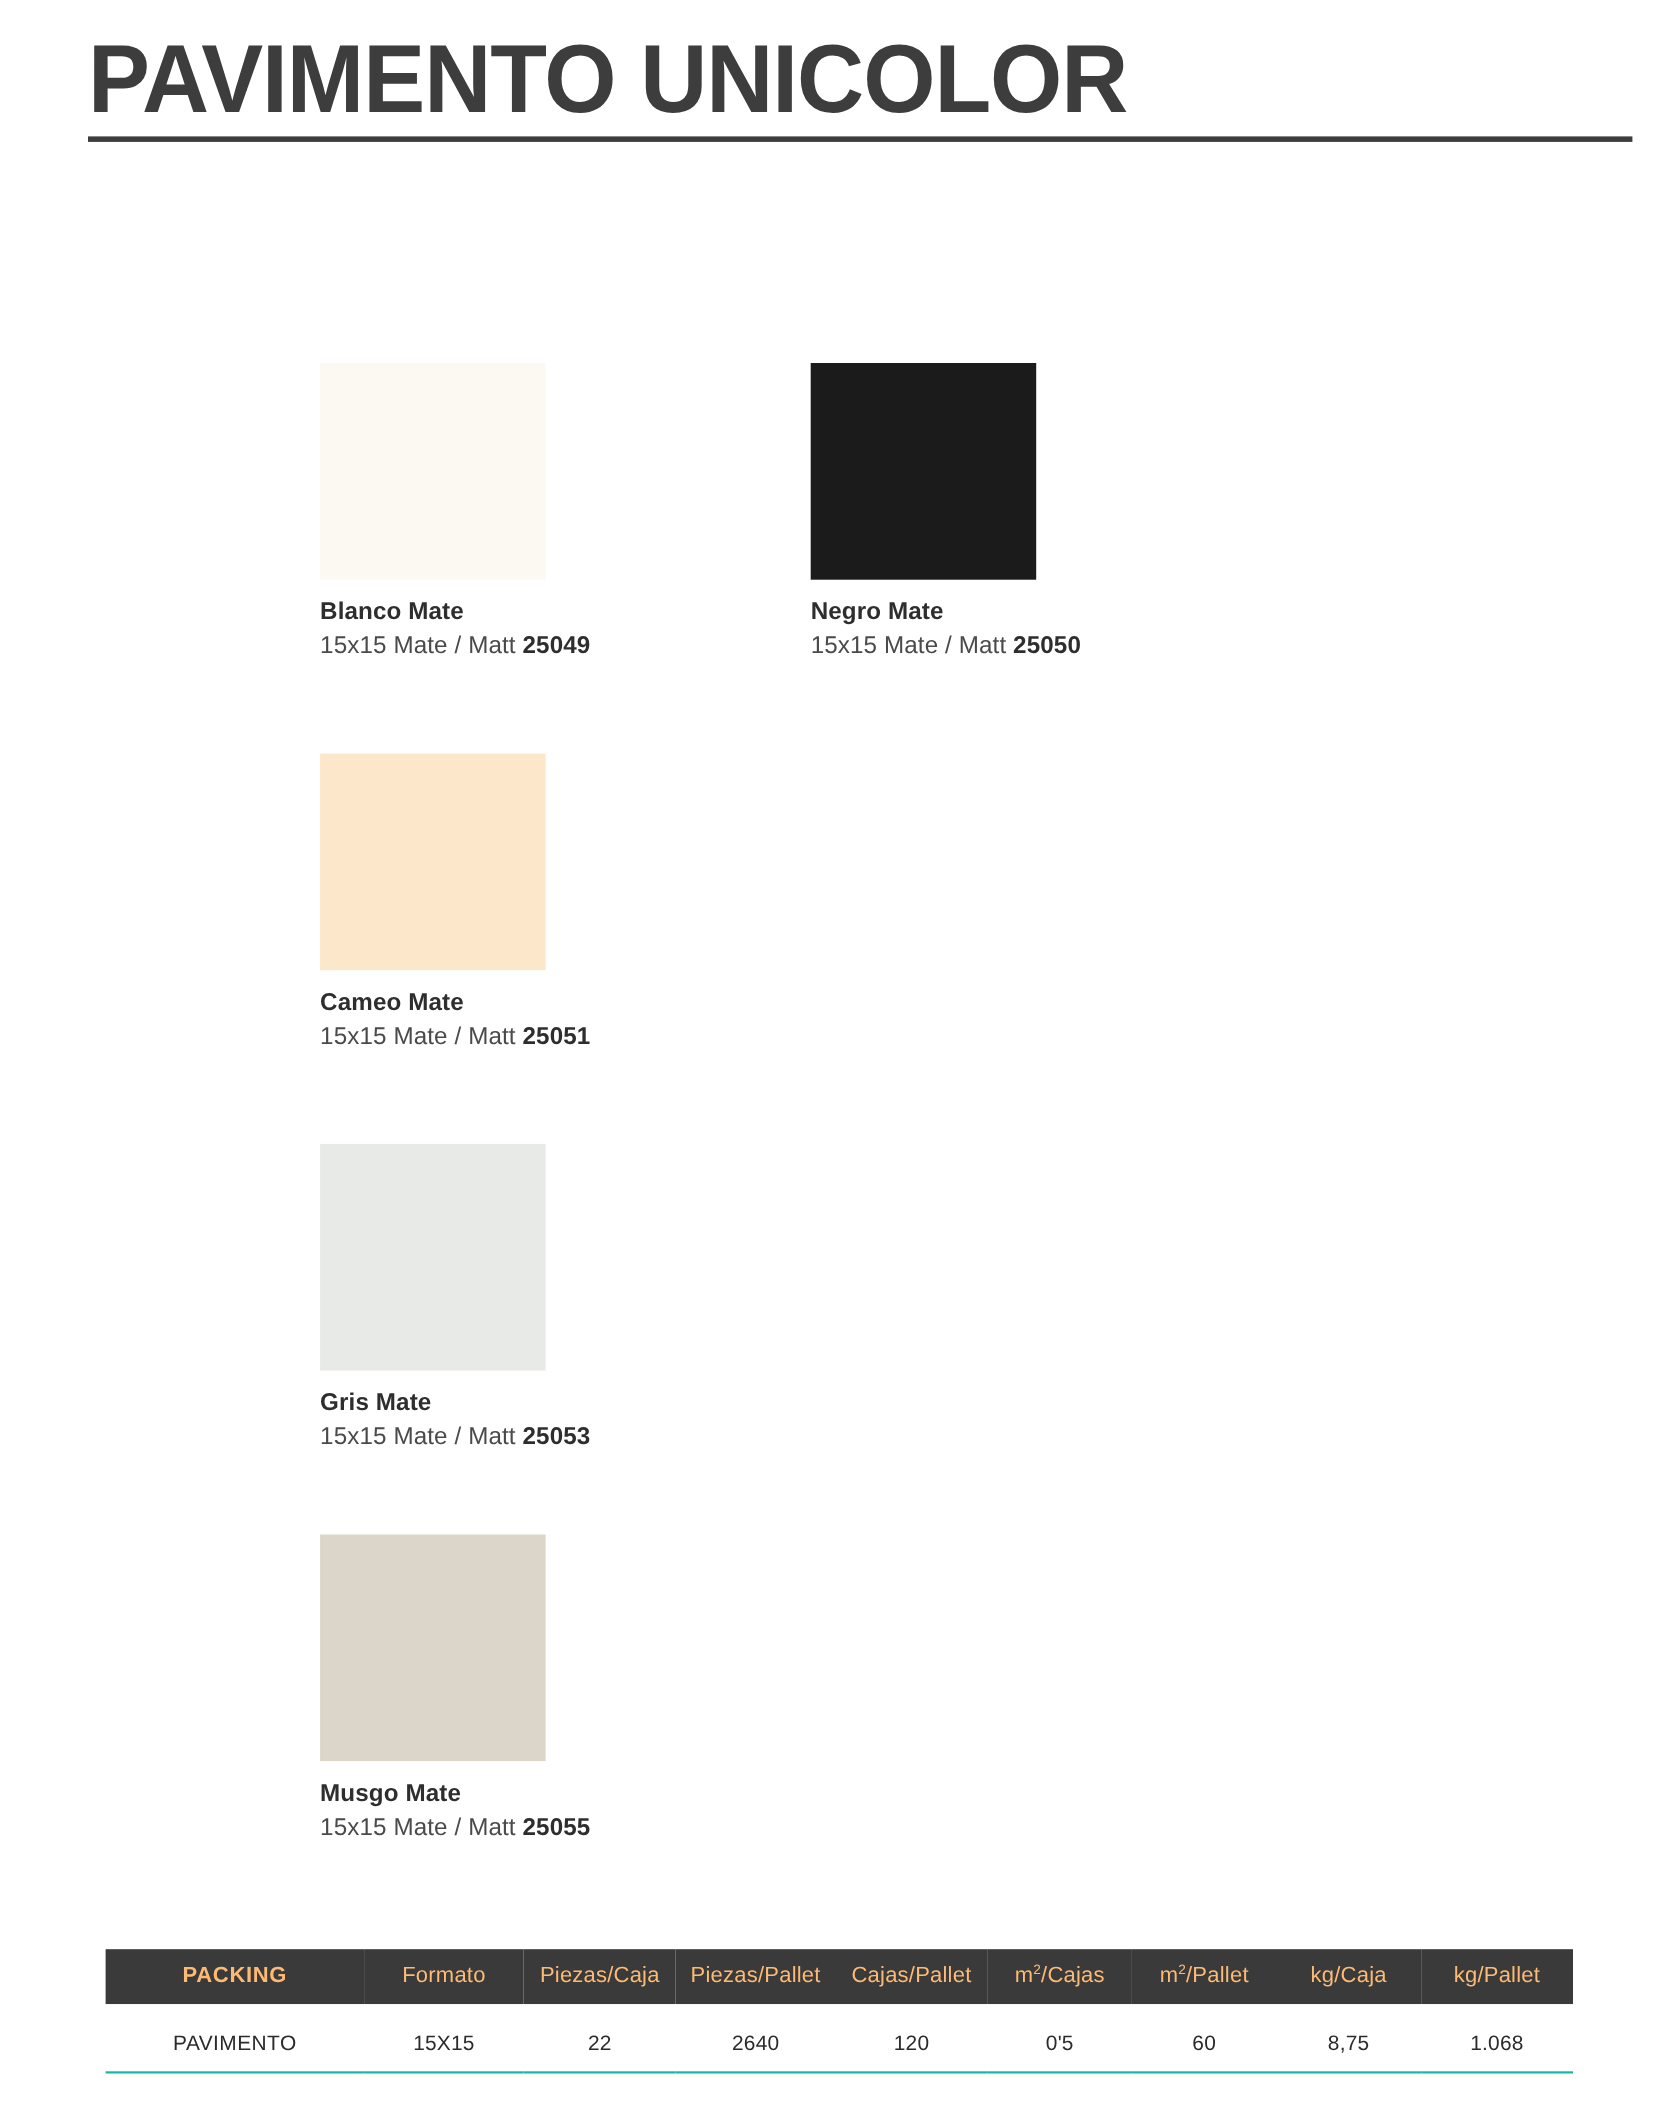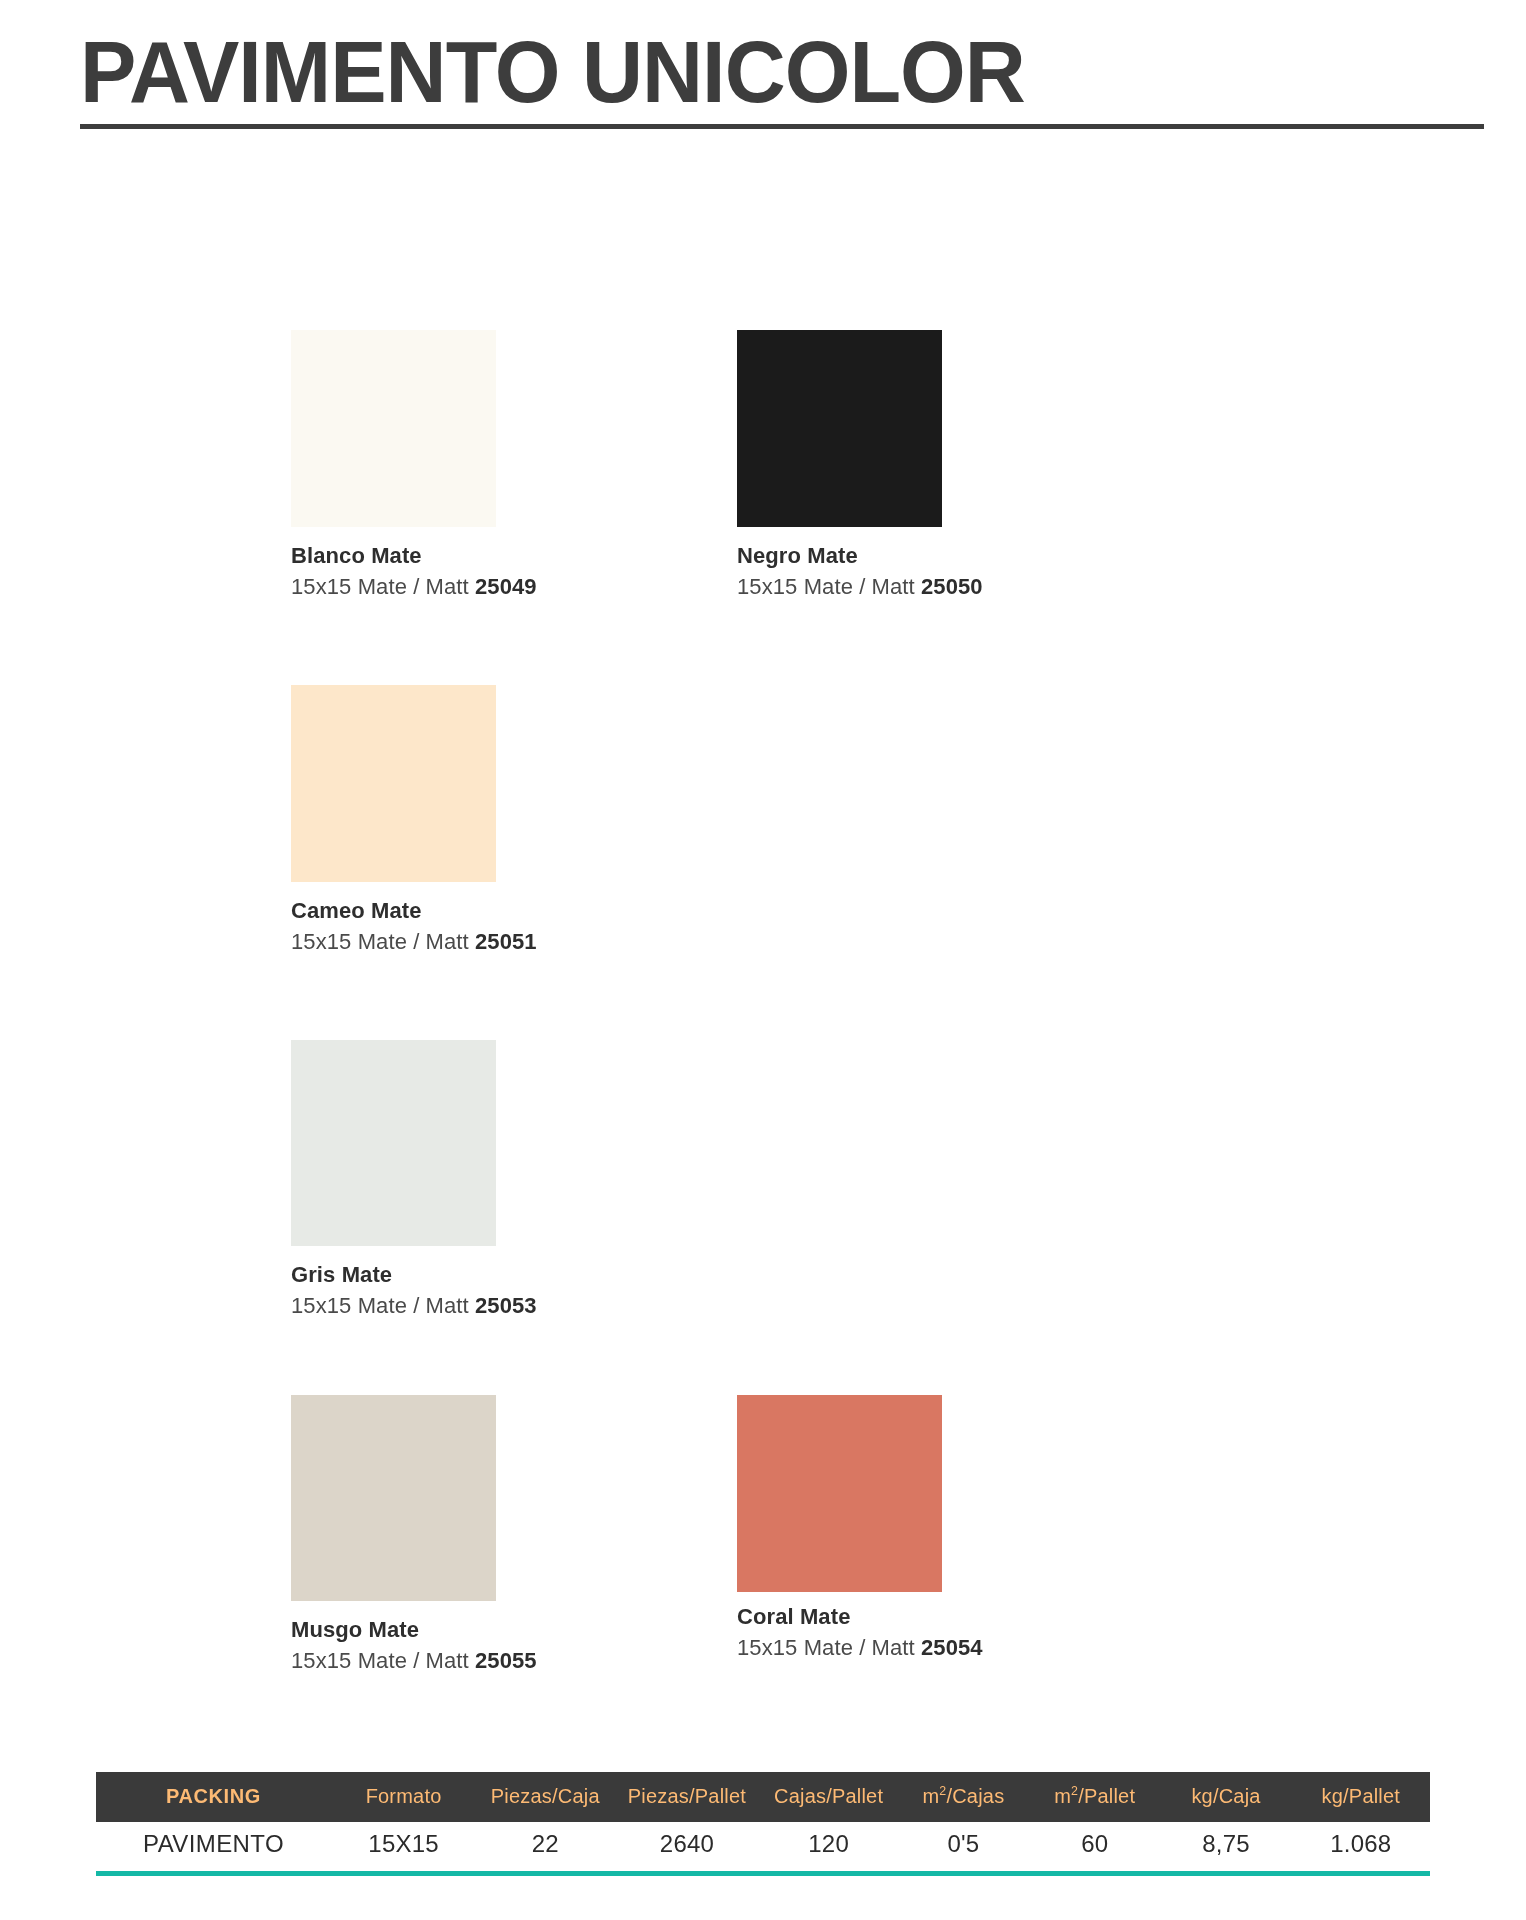--- a/index.html
+++ b/index.html
@@ -125,26 +125,26 @@
     text-align: center;
     letter-spacing: 0.2px;
   }
 
   .packing thead th.label-col {
     font-weight: bold;
     letter-spacing: 0.6px;
   }
 
   .packing tbody td {
-    font-size: 24px;
+    font-size: 19px;
     color: #2b2b2b;
-    padding: 8px 4px 13px;
+    padding: 26px 4px 13px;
     text-align: center;
     background: #ffffff;
-    border-bottom: 5px solid #14b8a6;
+    border-bottom: 2px solid #14b8a6;
     letter-spacing: 0.2px;
   }
 
   .packing tbody td.label-col {
     letter-spacing: 0.4px;
   }
 
   .col-name  { width: 17.0%; }
   .col-fmt   { width: 10.5%; }
   .col-pc    { width: 10.0%; }
@@ -205,27 +205,20 @@
         </div>
       </div>
     </div>
 
     <div class="grid-row">
       <div class="product col-left">
         <div class="swatch tall" style="background: rgb(220, 213, 201);"></div>
         <div class="product-name">Musgo Mate</div>
         <div class="product-spec"><span>15x15 Mate / Matt</span>
           <span class="code">25055</span>
-        </div>
-      </div>
-      <div class="product col-right raise">
-        <div class="swatch" style="background: rgb(217, 119, 98);"></div>
-        <div class="product-name">Coral Mate</div>
-        <div class="product-spec"><span>15x15 Mate / Matt</span>
-          <span class="code">25054</span>
         </div>
       </div>
     </div>
 
   </div>
 
   <div class="packing">
     <table>
       <thead>
         <tr>

